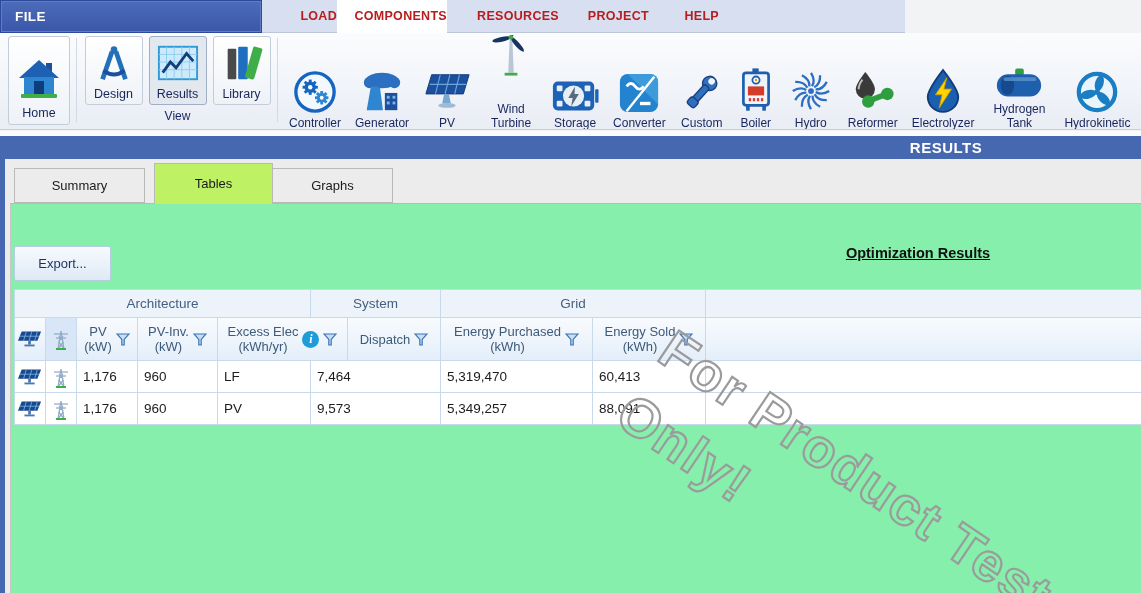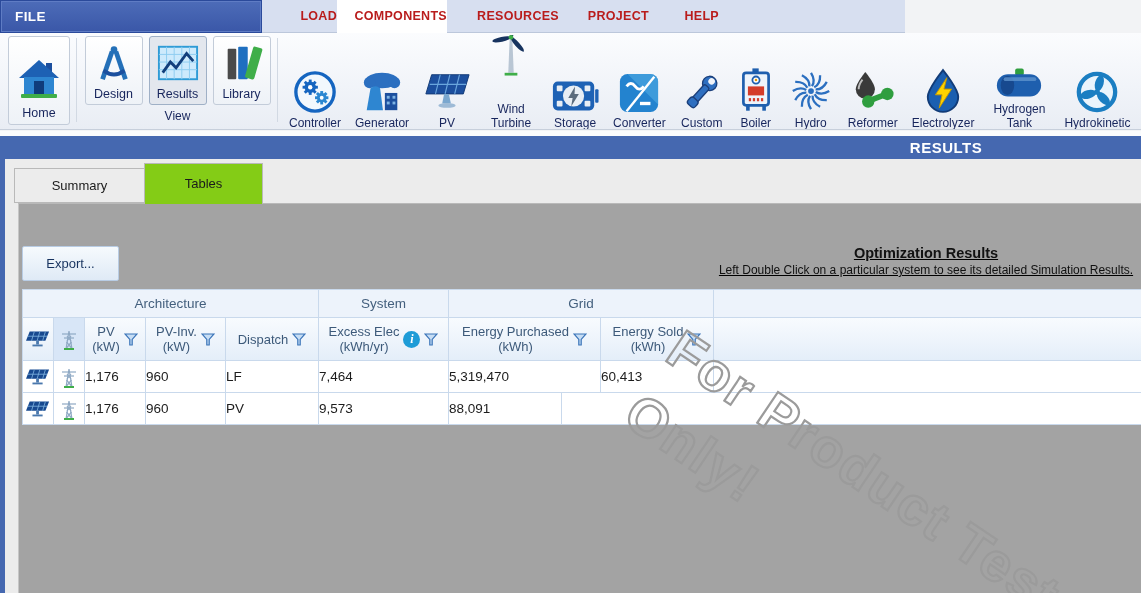--- a/index.html
+++ b/index.html
@@ -51,44 +51,44 @@
      font-size:15px; font-weight:bold; line-height:23px; letter-spacing:.5px; }
 
   
   .workspace { position:absolute; top:159px; left:0; right:0; bottom:0; background:#ececec; }
   .left-strip { position:absolute; left:0; top:0; bottom:0; width:5px; background:#4568b0; }
 
   .subtabs { position:absolute; top:4px; left:14px; display:flex; align-items:flex-end; z-index:3; }
   .stab { height:35px; line-height:34px; text-align:center; font-size:13px; color:#1b1b1b; background:#ececec;
      border:1px solid #b9b9b9; margin-right:-1px; cursor:pointer; }
   .st-summary{width:131px} .st-tables{width:119px} .st-graphs{width:121px}
-  .stab.active { height:41px; line-height:40px; background:#84cc16; border-bottom:none; margin-bottom:-1px; z-index:4; }
-
-  .panel { position:absolute; top:44px; left:10px; right:0; bottom:0; background:#a3a3a3;
-     border-top:1px solid #b9b9b9; border-left:1px solid #c6c6c6; overflow:hidden;margin-left:8px; }
+  .stab.active { height:41px; line-height:40px; background:#bef264; border-bottom:none; margin-bottom:-1px; z-index:4;margin-left:10px; }
+
+  .panel { position:absolute; top:44px; left:10px; right:0; bottom:0; background:#86efac;
+     border-top:1px solid #b9b9b9; border-left:1px solid #c6c6c6; overflow:hidden; }
 
   .export-btn { position:absolute; left:3px; top:42px; width:97px; height:35px; border:1px solid #b8cce4; border-radius:2px;
      background:linear-gradient(#f6fafd,#dfeaf6); font-size:13px; color:#17335f; text-align:center; line-height:33px; cursor:pointer; }
 
   .opt-head { position:absolute; left:907px; top:41px; transform:translateX(-50%); text-align:center; white-space:nowrap;text-decoration:underline; }
   .opt-title { font-size:14.5px; font-weight:bold; color:#111; }
   .opt-sub { font-size:12px; color:#111; margin-top:2px; }
 
   
   .tbl { position:absolute; left:3px; top:85px; right:0; }
   .trow { display:flex; }
   .tcell { border-left:1px solid #c9d9ec; border-bottom:1px solid #c9d9ec; }
   .trow.group { border-top:1px solid #c9d9ec; height:29px; }
   .tcell.g { display:flex; align-items:center; justify-content:center; font-size:13.5px; color:#44607e; background:#edf3fb; }
   .trow.head { height:43px; }
   .tcell.h { background:linear-gradient(#f8fbfe,#e4eef9); display:flex; align-items:center; justify-content:center; gap:4px; padding:2px 1px; }
   .tcell.h.hl { background:#d8e6f7; }
   .hlabel { white-space:pre-line; text-align:center; font-size:13px; line-height:15px; color:#3d5a7a; }
   .trow.data { height:32px; background:#fff; }
-  .tcell.d { display:flex; align-items:center; font-size:13.5px; color:#1c1c1c; }
+  .tcell.d { display:flex; align-items:center; padding-left:6px; font-size:13.5px; color:#1c1c1c; }
   .tcell.icon { justify-content:center; padding-left:0; }
   .w31{width:31px} .w61{width:61px} .w80{width:80px} .w93{width:93px} .w130{width:130px} .w152{width:152px} .w113{width:113px}
   .wg1{width:296px} .wg2{width:130px} .wg3{width:265px}
   .rest { flex:1; }
   .rest.g{background:#edf3fb} .rest.h{background:linear-gradient(#f8fbfe,#e4eef9)}
 
   .info-badge { width:17px; height:17px; border-radius:50%; background:#1e9cd7; color:#fff; font-size:12px; font-weight:bold;
      font-family:"Liberation Serif",serif; font-style:italic; text-align:center; line-height:17px; flex:0 0 auto; cursor:pointer; }
 
   
@@ -445,29 +445,29 @@
   <div class="results-bar">
     <span>RESULTS</span>
   </div>
 
   <div class="workspace">
     <div class="left-strip"></div>
 
     <div class="subtabs">
       <div class="stab st-summary">Summary</div>
       <div class="stab st-tables active">Tables</div>
+      <div class="stab st-graphs">Graphs</div>
     </div>
 
     <div class="panel">
 
       <div class="export-btn">Export...</div>
 
       <div class="opt-head">
         <div class="opt-title">Optimization Results</div>
-        <div class="opt-sub">Left Double Click on a particular system to see its detailed Simulation Results.</div>
       </div>
 
       <div class="tbl">
 
         <div class="trow group">
           <div class="tcell g wg1">Architecture</div>
           <div class="tcell g wg2">System</div>
           <div class="tcell g wg3">Grid</div>
           <div class="tcell g rest"></div>
         </div>
@@ -504,30 +504,30 @@
                 <path d="M1 1h12L8.2 6.4V12H5.8V6.4Z" fill="#c7def5" stroke="#3a74b8" stroke-width="1.2"></path>
               </svg>
           </div>
           <div class="tcell h w80">
             <span class="hlabel">PV-Inv.
 (kW)</span>
             <svg width="14" height="13" viewBox="0 0 14 13">
                 <path d="M1 1h12L8.2 6.4V12H5.8V6.4Z" fill="#c7def5" stroke="#3a74b8" stroke-width="1.2"></path>
               </svg>
           </div>
-          <div class="tcell h w93">
-            <span class="hlabel">Dispatch</span>
-            <svg width="14" height="13" viewBox="0 0 14 13">
-                <path d="M1 1h12L8.2 6.4V12H5.8V6.4Z" fill="#c7def5" stroke="#3a74b8" stroke-width="1.2"></path>
-              </svg>
-          </div>
           <div class="tcell h w130">
             <span class="hlabel">Excess Elec
 (kWh/yr)</span>
             <span class="info-badge">i</span>
+            <svg width="14" height="13" viewBox="0 0 14 13">
+                <path d="M1 1h12L8.2 6.4V12H5.8V6.4Z" fill="#c7def5" stroke="#3a74b8" stroke-width="1.2"></path>
+              </svg>
+          </div>
+          <div class="tcell h w93">
+            <span class="hlabel">Dispatch</span>
             <svg width="14" height="13" viewBox="0 0 14 13">
                 <path d="M1 1h12L8.2 6.4V12H5.8V6.4Z" fill="#c7def5" stroke="#3a74b8" stroke-width="1.2"></path>
               </svg>
           </div>
           <div class="tcell h w152">
             <span class="hlabel">Energy Purchased
 (kWh)</span>
             <svg width="14" height="13" viewBox="0 0 14 13">
                 <path d="M1 1h12L8.2 6.4V12H5.8V6.4Z" fill="#c7def5" stroke="#3a74b8" stroke-width="1.2"></path>
               </svg>
@@ -598,20 +598,21 @@
                 <line x1="4" y1="6" x2="18" y2="6"></line>
                   <line x1="6" y1="10" x2="16" y2="10"></line>
               </g>
               <line x1="6" y1="21" x2="16" y2="21" stroke="#3fae49" stroke-width="2"></line>
             </svg>
           </div>
           <div class="tcell d w61">1,176</div>
           <div class="tcell d w80">960</div>
           <div class="tcell d w93">PV</div>
           <div class="tcell d w130">9,573</div>
+          <div class="tcell d w152">5,349,257</div>
           <div class="tcell d w113">88,091</div>
           <div class="tcell d rest"></div>
         </div>
 
       </div>
 
       <div class="watermark">
         <div>For Product Test</div>
         <div>Only!</div>
       </div>

